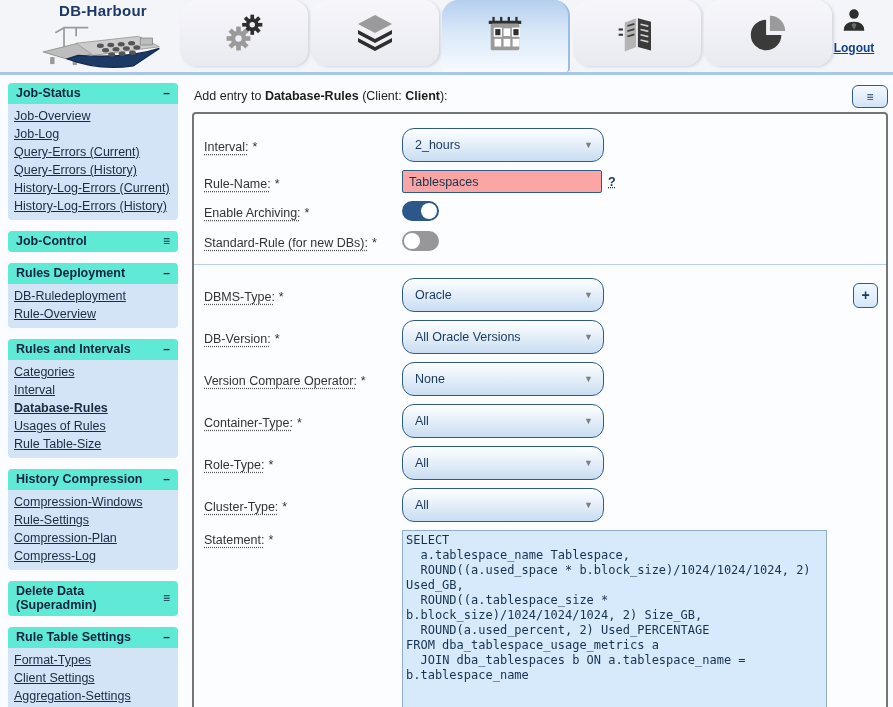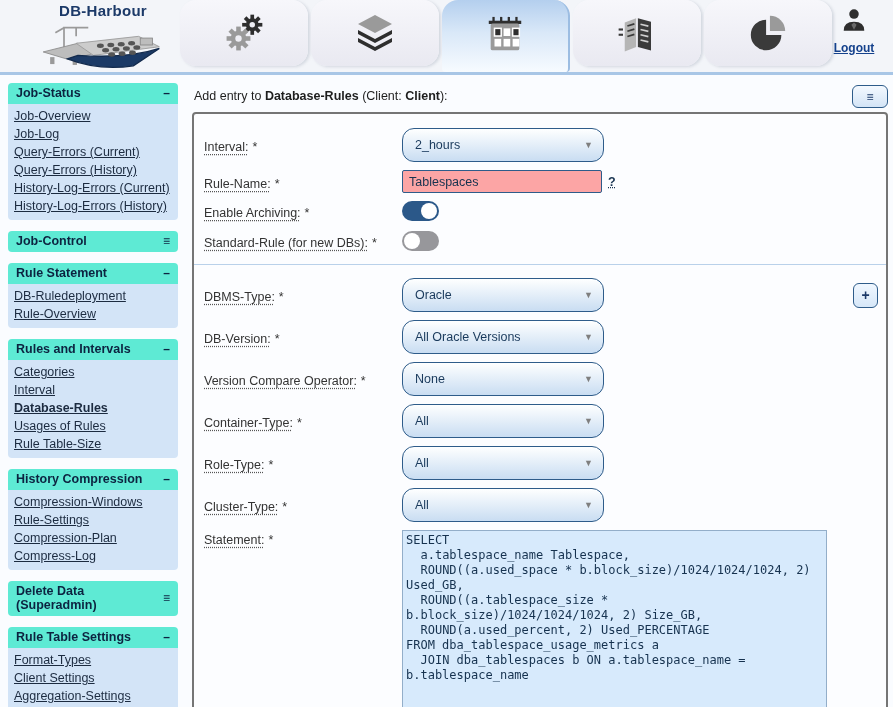--- a/index.html
+++ b/index.html
@@ -230,21 +230,21 @@
 
     <div class="side-section">
       <div class="side-head">
         <span>Job-Control</span>
         <span class="side-toggle">≡</span>
       </div>
     </div>
 
     <div class="side-section">
       <div class="side-head">
-        <span>Rule Statement</span>
+        <span>Rules Deployment</span>
         <span class="side-toggle">–</span>
       </div>
       <div class="side-body">
         <a class="side-link">DB-Ruledeployment</a>
         <a class="side-link">Rule-Overview</a>
       </div>
     </div>
 
     <div class="side-section">
       <div class="side-head">

